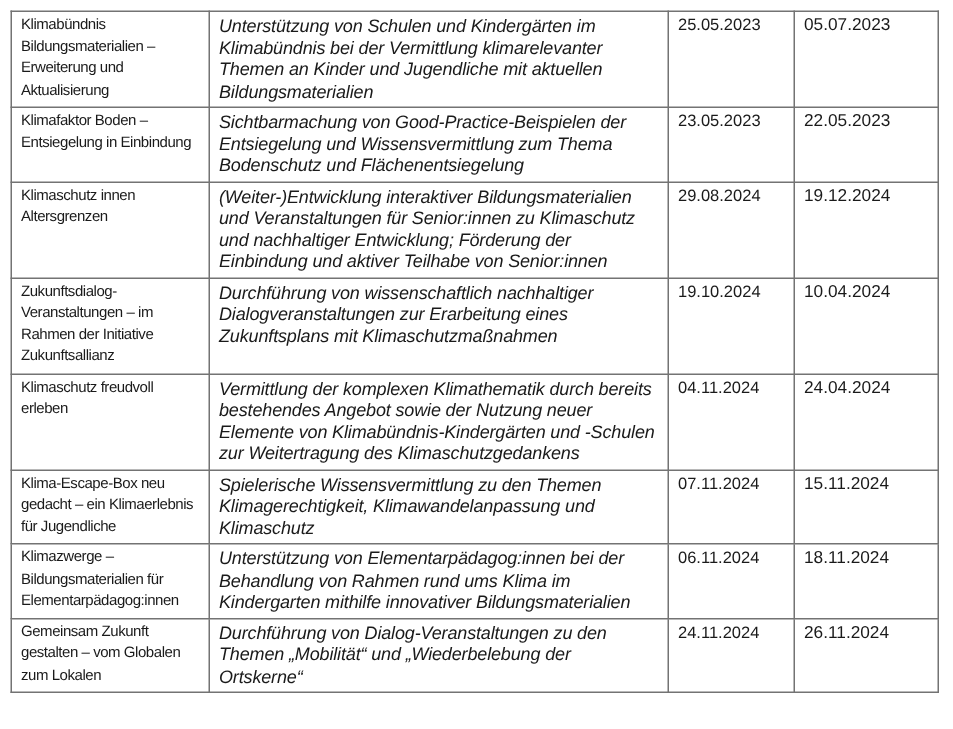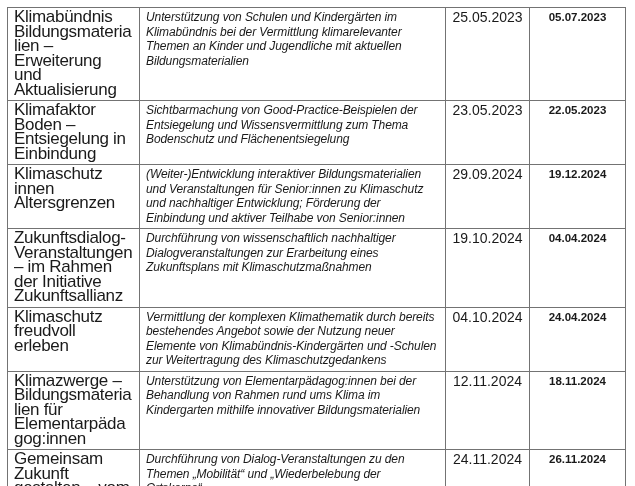--- a/index.html
+++ b/index.html
@@ -28,41 +28,39 @@
   table.projects td {
     border: 1px solid #737373;
     vertical-align: top;
     color: #1a1a1a;
     font-family: "Liberation Sans", "DejaVu Sans", sans-serif;
     line-height: 14.5px;
     padding: 2px 6px 3px 6px;
     word-wrap: break-word;
   }
   td.col-name {
-    font-size: 17px;
+    font-size: 10px;
     letter-spacing: -0.3px;
     padding: 2px 3px 3px 6px;
   }
   td.col-desc {
     font-size: 12px;
     letter-spacing: -0.1px;
     padding: 2px 9px 3px 7px;
     font-style: italic;
   }
   td.col-date1 {
-    font-size: 14px;
-    text-align: center;
+    font-size: 11px;
+    text-align: left;
     padding-right: 8px;
     white-space: nowrap;
   }
   td.col-date2 {
     font-size: 11.5px;
-    text-align: center;
     white-space: nowrap;
-    font-weight: bold;
   }
 </style>
 </head>
 <body>
 
 <div class="page">
   <table class="projects">
     <colgroup>
       <col style="width:132px">
       <col style="width:306px">
@@ -78,39 +76,45 @@
       </tr>
       <tr>
         <td class="col-name">Klimafaktor Boden – Entsiegelung in Einbindung</td>
         <td class="col-desc">Sichtbarmachung von Good-Practice-Beispielen der Entsiegelung und Wissensvermittlung zum Thema Bodenschutz und Flächenentsiegelung</td>
         <td class="col-date1">23.05.2023</td>
         <td class="col-date2">22.05.2023</td>
       </tr>
       <tr>
         <td class="col-name">Klimaschutz innen Altersgrenzen</td>
         <td class="col-desc">(Weiter-)Entwicklung interaktiver Bildungsmaterialien und Veranstaltungen für Senior:innen zu Klimaschutz und nachhaltiger Entwicklung; Förderung der Einbindung und aktiver Teilhabe von Senior:innen</td>
-        <td class="col-date1">29.09.2024</td>
+        <td class="col-date1">29.08.2024</td>
         <td class="col-date2">19.12.2024</td>
       </tr>
       <tr>
         <td class="col-name">Zukunftsdialog-Veranstaltungen – im Rahmen der Initiative Zukunftsallianz</td>
         <td class="col-desc">Durchführung von wissenschaftlich nachhaltiger Dialogveranstaltungen zur Erarbeitung eines Zukunftsplans mit Klimaschutzmaßnahmen</td>
         <td class="col-date1">19.10.2024</td>
-        <td class="col-date2">04.04.2024</td>
+        <td class="col-date2">10.04.2024</td>
       </tr>
       <tr>
         <td class="col-name">Klimaschutz freudvoll erleben</td>
         <td class="col-desc">Vermittlung der komplexen Klimathematik durch bereits bestehendes Angebot sowie der Nutzung neuer Elemente von Klimabündnis-Kindergärten und -Schulen zur Weitertragung des Klimaschutzgedankens</td>
-        <td class="col-date1">04.10.2024</td>
+        <td class="col-date1">04.11.2024</td>
         <td class="col-date2">24.04.2024</td>
+      </tr>
+      <tr>
+        <td class="col-name">Klima-Escape-Box neu gedacht – ein Klimaerlebnis für Jugendliche</td>
+        <td class="col-desc">Spielerische Wissensvermittlung zu den Themen Klimagerechtigkeit, Klimawandelanpassung und Klimaschutz</td>
+        <td class="col-date1">07.11.2024</td>
+        <td class="col-date2">15.11.2024</td>
       </tr>
       <tr>
         <td class="col-name">Klimazwerge – Bildungsmaterialien für Elementarpädagog:innen</td>
         <td class="col-desc">Unterstützung von Elementarpädagog:innen bei der Behandlung von Rahmen rund ums Klima im Kindergarten mithilfe innovativer Bildungsmaterialien</td>
-        <td class="col-date1">12.11.2024</td>
+        <td class="col-date1">06.11.2024</td>
         <td class="col-date2">18.11.2024</td>
       </tr>
       <tr>
         <td class="col-name">Gemeinsam Zukunft gestalten – vom Globalen zum Lokalen</td>
         <td class="col-desc">Durchführung von Dialog-Veranstaltungen zu den Themen „Mobilität“ und „Wiederbelebung der Ortskerne“</td>
         <td class="col-date1">24.11.2024</td>
         <td class="col-date2">26.11.2024</td>
       </tr>
     </tbody>
   </table>

